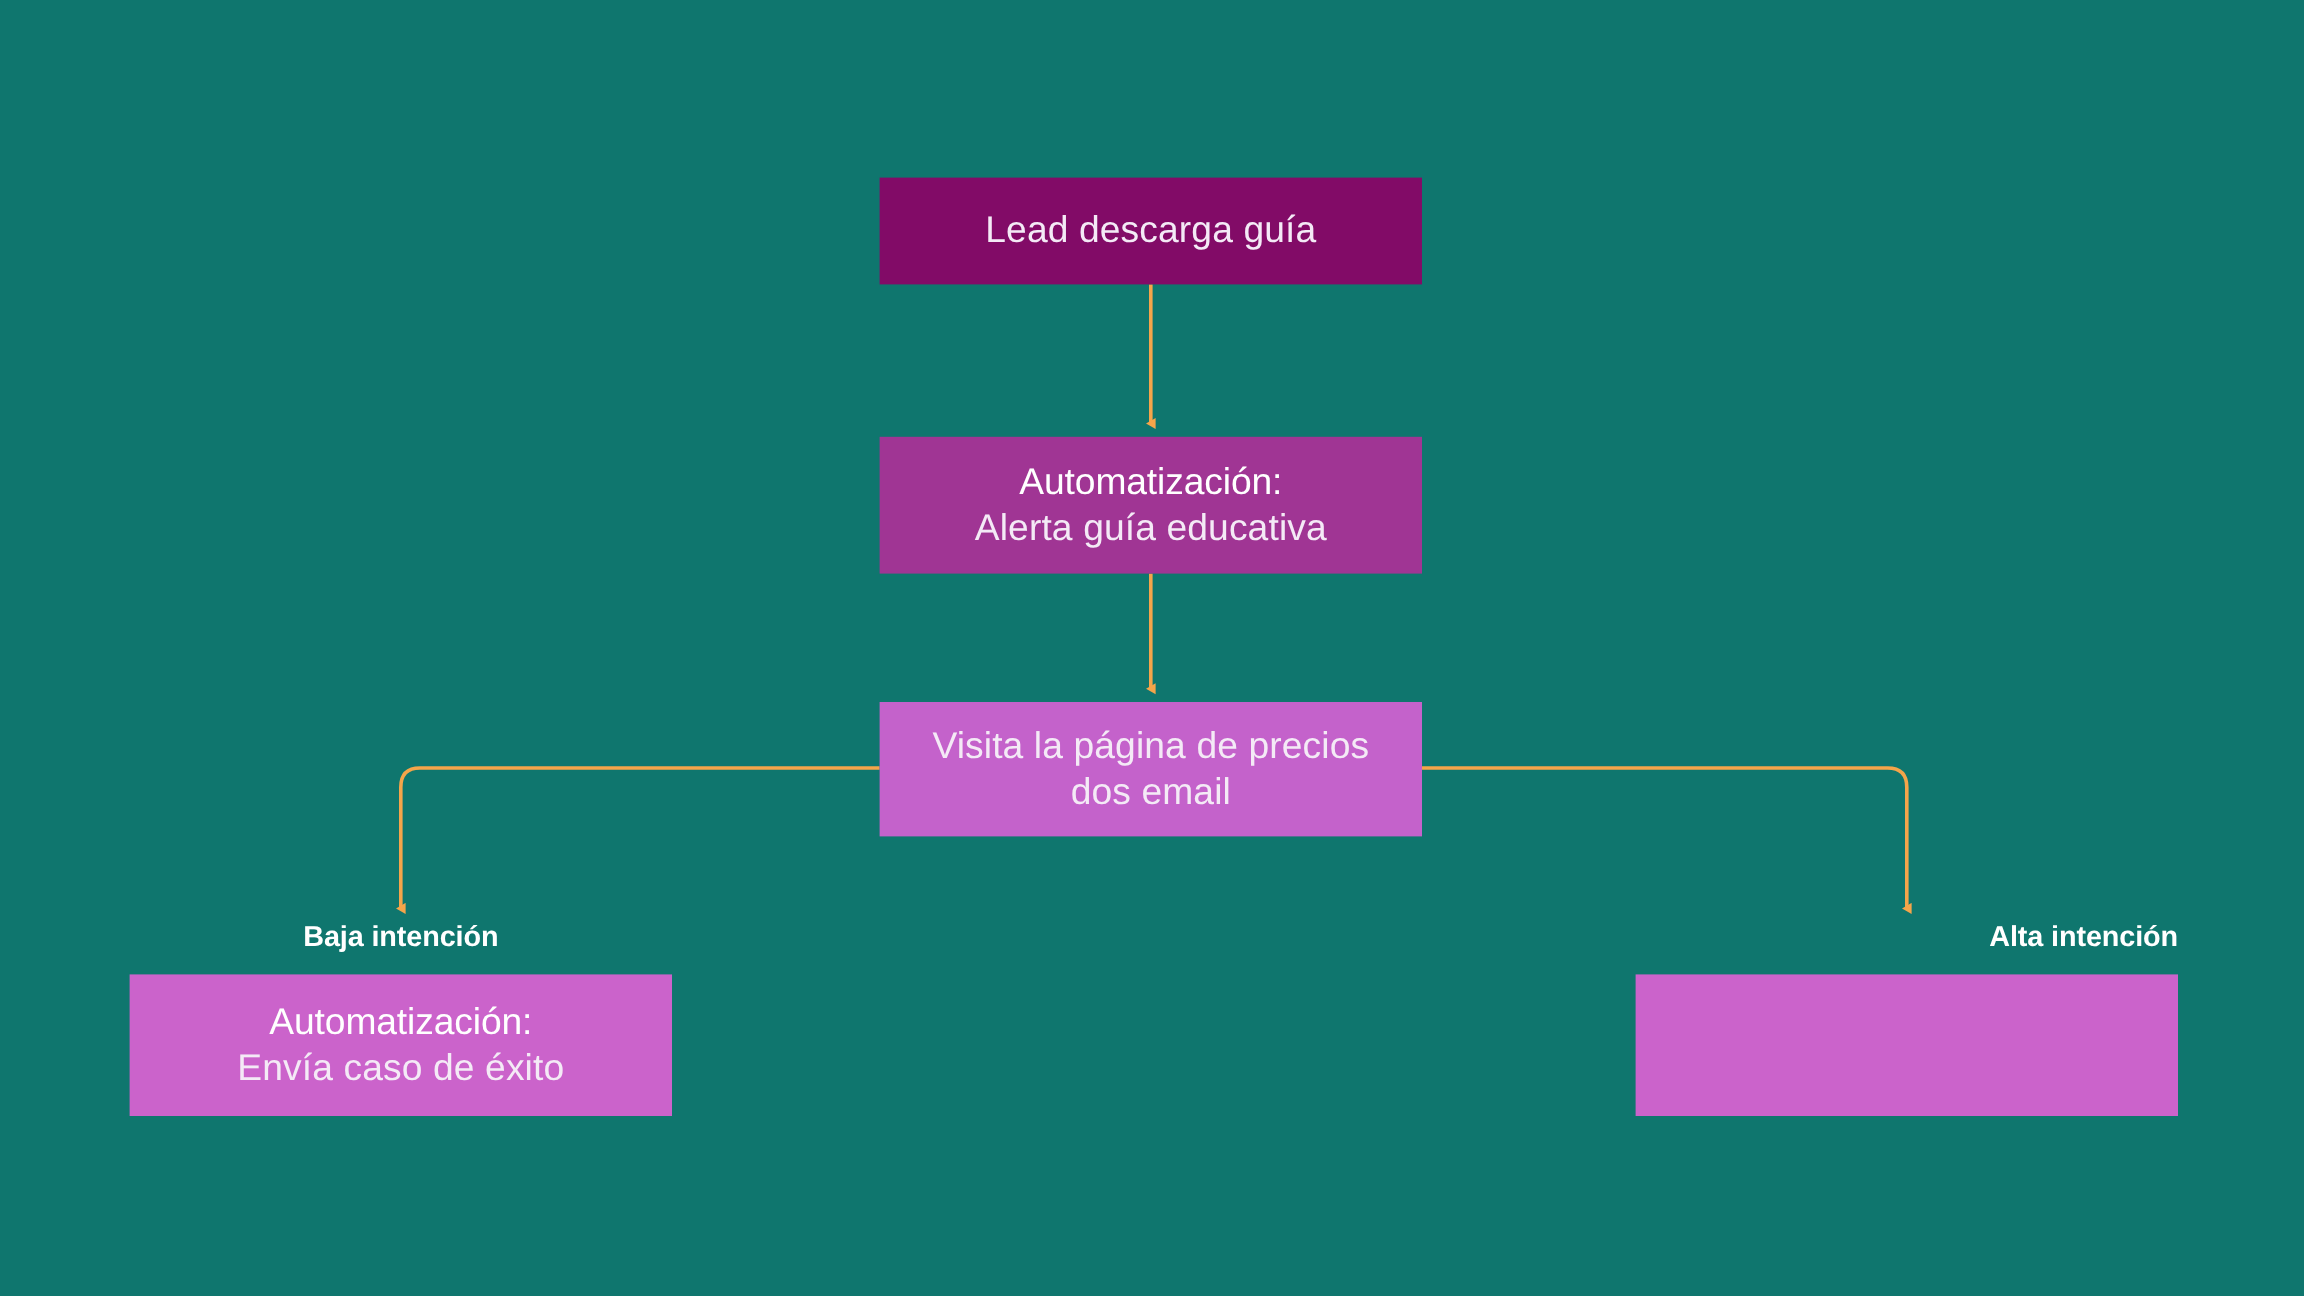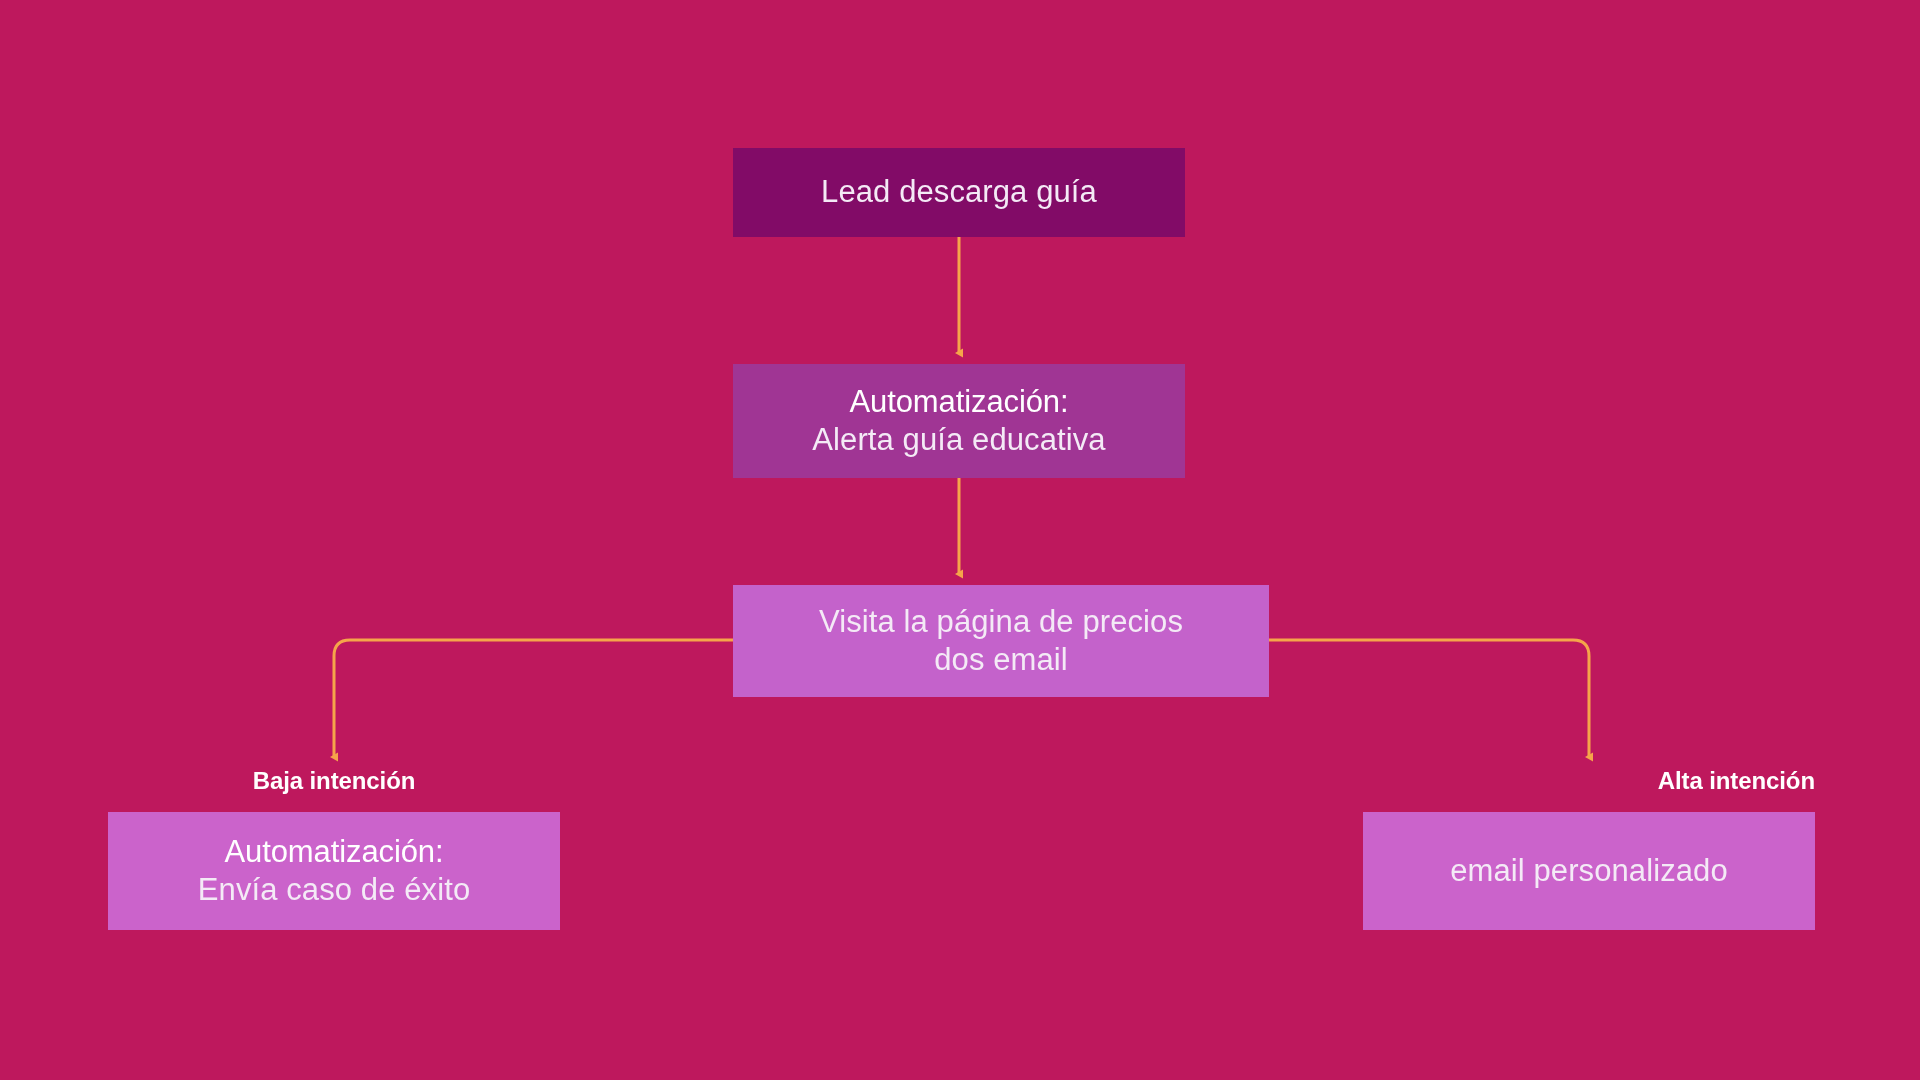--- a/index.html
+++ b/index.html
@@ -64,21 +64,21 @@
   }
   #node-automation-guide {
     left: 733px;
     top: 364px;
     width: 452px;
     height: 114px;
   }
   #node-pricing-visit {
     left: 733px;
     top: 585px;
-    width: 536px;
+    width: 452px;
     height: 112px;
   }
   #node-low-intent {
     left: 108px;
     top: 812px;
     width: 452px;
     height: 118px;
   }
   #node-high-intent {
     left: 1363px;
@@ -103,21 +103,21 @@
   #label-high-intent {
     left: 1363px;
     top: 767px;
     width: 452px;
     text-align: right;
   }
 </style>
 </head>
 <body style="background: rgb(10, 5, 56);">
 
-<div id="canvas" style="background: #be185d;">
+<div id="canvas" style="background: #0f766e;">
 
   <svg class="connectors" width="1920" height="1080" viewBox="0 0 1920 1080">
     <defs>
       <marker id="arrowhead" markerWidth="10" markerHeight="8" refX="4.6" refY="4" orient="auto" markerUnits="userSpaceOnUse">
         <path d="M 0 0 L 9.2 0 L 4.6 8 Z" fill="#f5a54a"></path>
       </marker>
     </defs>
 
     <path d="M 959 237 L 959 353" stroke="#f5a54a" stroke-width="3" fill="none" marker-end="url(#arrowhead)"></path>
 
@@ -145,16 +145,15 @@
   <div class="branch-label" id="label-low-intent">Baja intención</div>
 
   <div class="node" id="node-low-intent" style="background-color: rgb(203, 99, 203);">
     <span class="node-line line-bold">Automatización:</span>
     <span class="node-line line-regular">Envía caso de éxito</span>
   </div>
 
   <div class="branch-label" id="label-high-intent">Alta intención</div>
 
   <div class="node" id="node-high-intent" style="background-color: rgb(203, 99, 203);">
-    <span class="node-line line-regular">email personalizado</span>
   </div>
 
 </div>
 
 </body></html>

